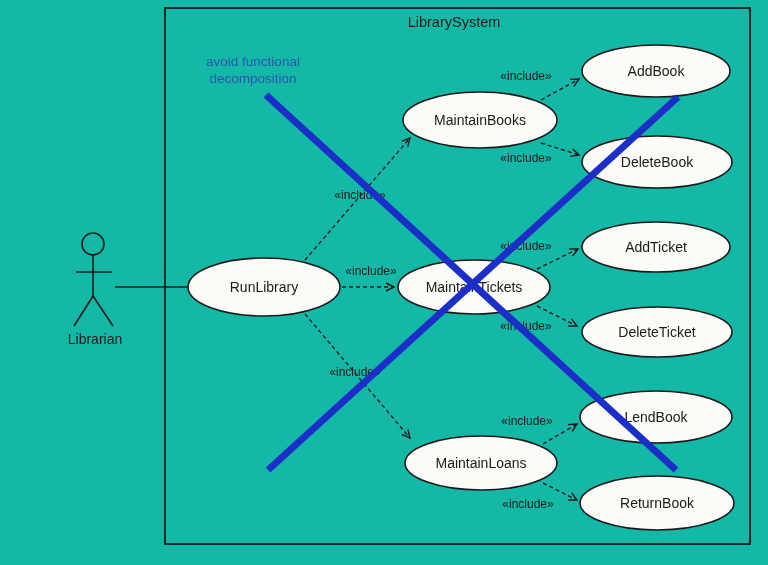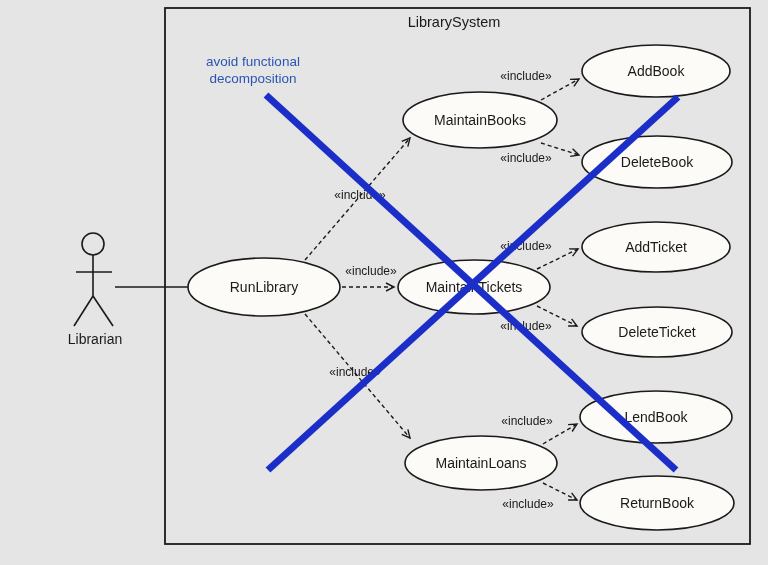--- a/index.html
+++ b/index.html
@@ -4,21 +4,21 @@
 <style>
   html, body {
     margin: 0;
     padding: 0;
     background: #ffffff;
   }
   .page {
     position: relative;
     width: 768px;
     height: 565px;
-    background: #e5e5e5;
+    background: #14b8a6;
     font-family: "Liberation Sans", sans-serif;
     overflow: hidden;
   }
   svg { display: block; }
   text {
     font-family: "Liberation Sans", sans-serif;
     fill: #1a1a1a;
   }
   .uc-label { font-size: 14px; }
   .include-label { font-size: 12px; }

